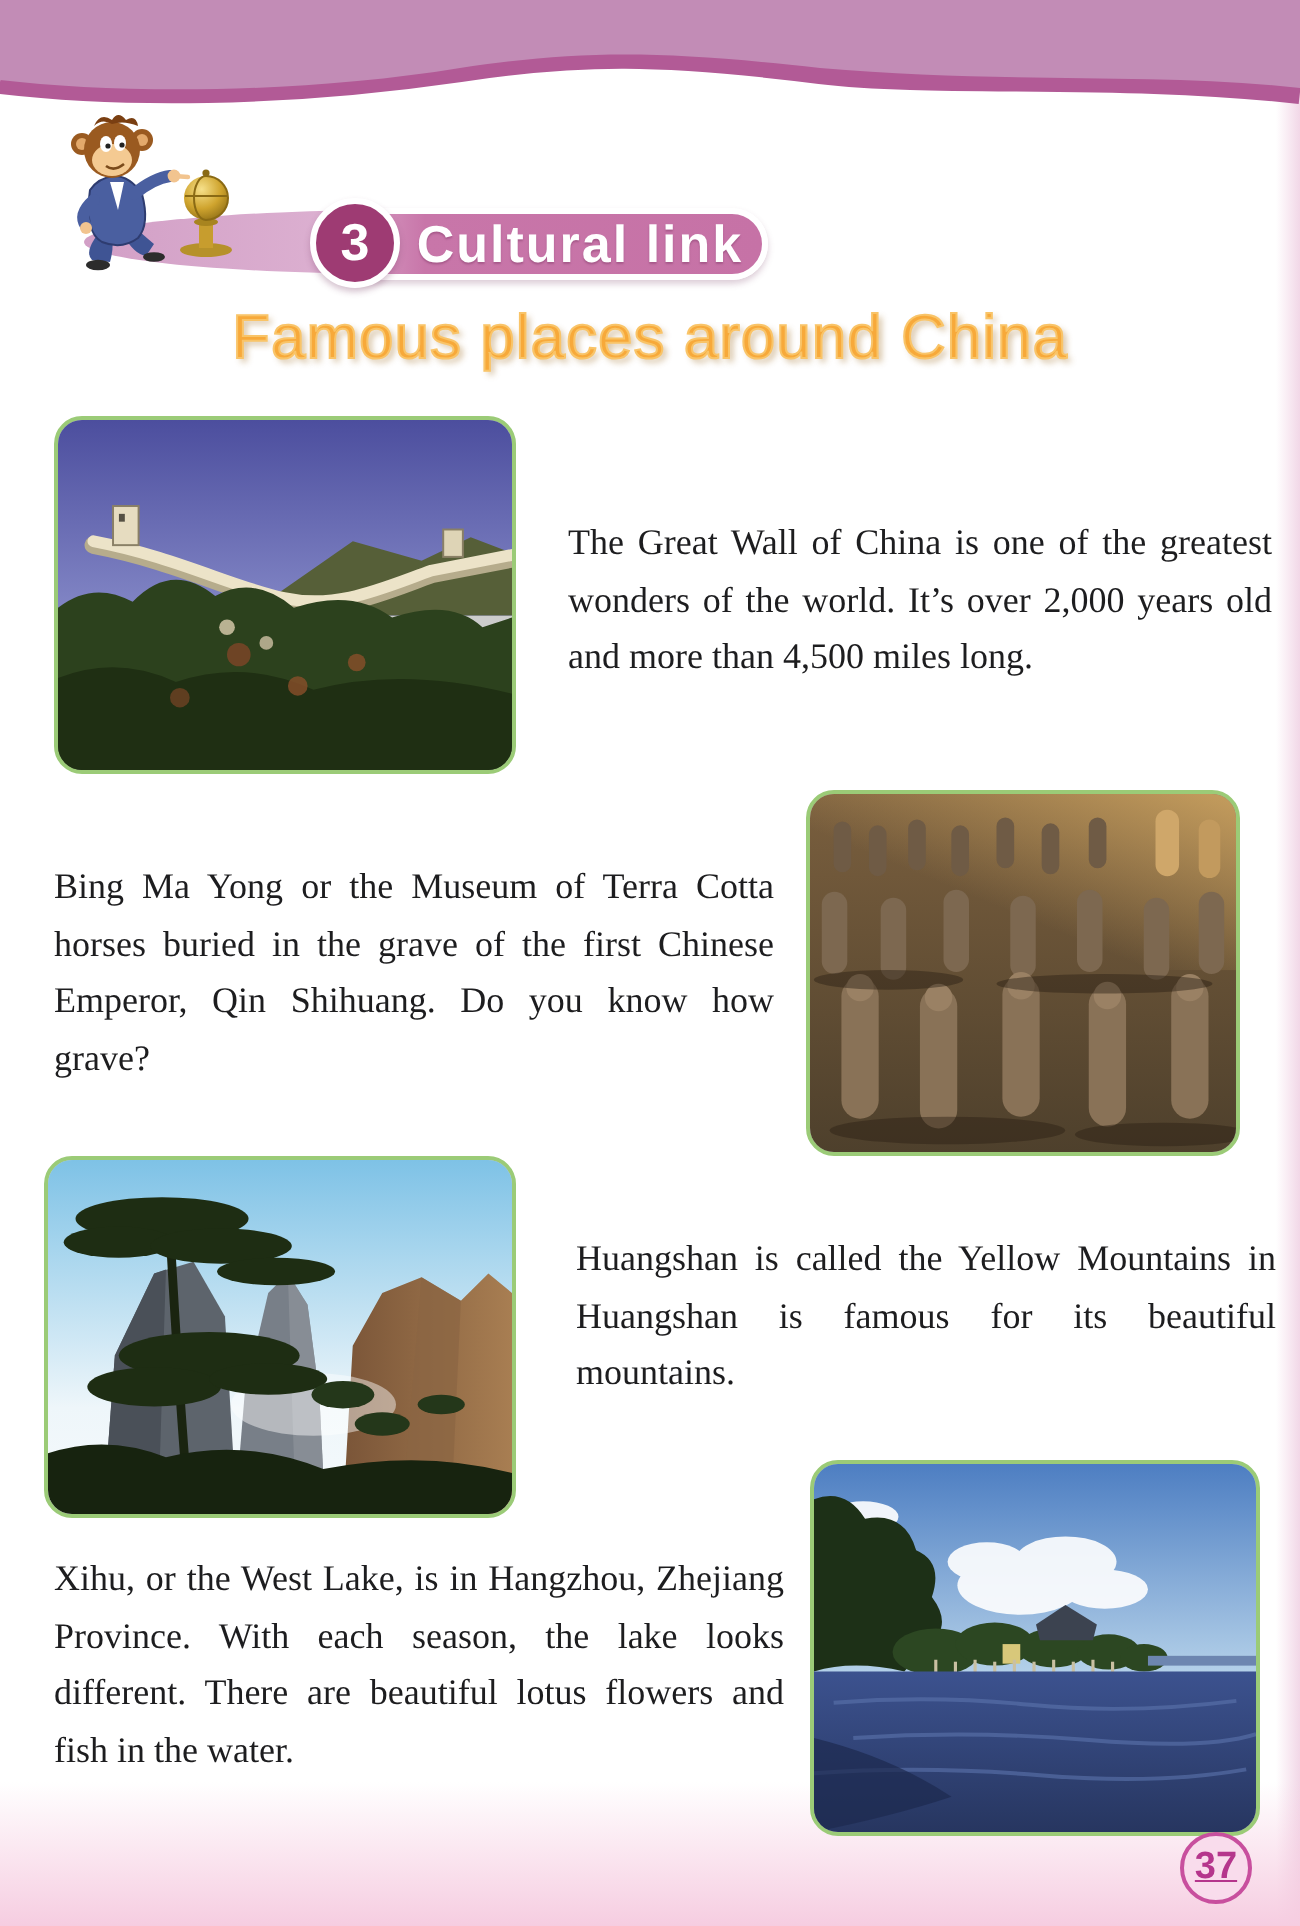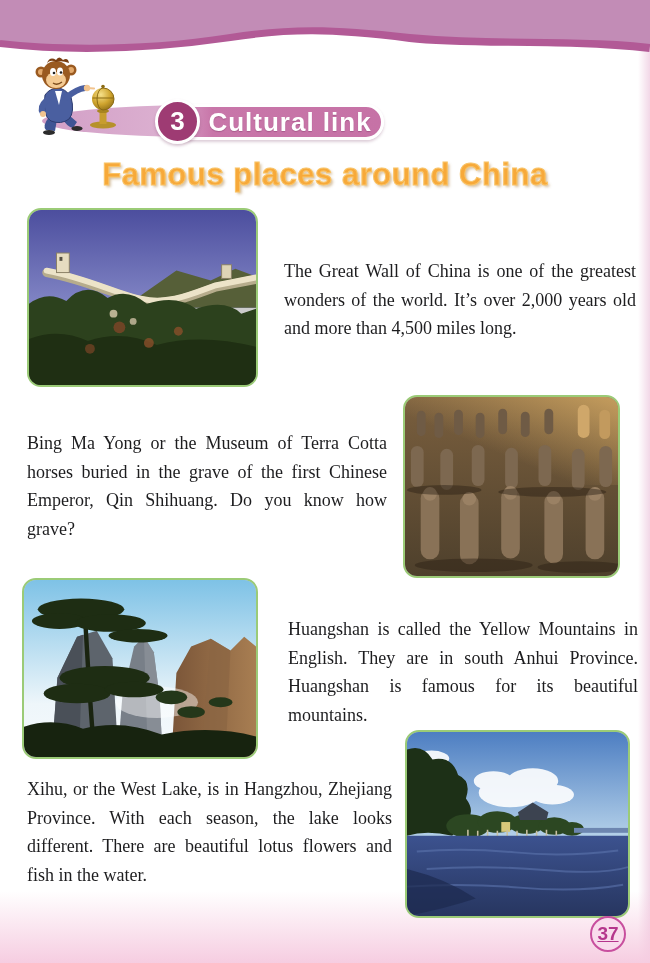--- a/index.html
+++ b/index.html
@@ -42,22 +42,22 @@
   }
   .unit-circle {
     position:absolute; left:155px; top:99px; width:45px; height:45px; z-index:6;
     border-radius:50%; border:3px solid #ffffff; background:#9e3b73;
     display:flex; align-items:center; justify-content:center;
     color:#fff; font-weight:bold; font-size:26px;
     box-shadow:0 2px 3px rgba(120,60,100,.3);
   }
   
   .page-title {
-    position:absolute; left:0; right:0; top:157px; z-index:3;
-    text-align:center; font-weight:bold; font-size:31px; letter-spacing:.5px;
+    position:absolute; left:0; right:0; top:151px; z-index:3;
+    text-align:center; font-weight:normal; font-size:31px; letter-spacing:.5px;
     color:#f7a93a; -webkit-text-stroke:1px #f9c468;
     text-shadow:2px 2px 3px rgba(160,110,40,.45);
   }
   
   .photo {
     position:absolute; border:2px solid #9bcb77; border-radius:14px;
     overflow:hidden; background:#ccc; z-index:3;
   }
   .photo svg { display:block; width:100%; height:100%; }
   #photo-great-wall { left:27px;  top:208px; width:231px; height:179px; }
@@ -284,21 +284,20 @@
       <g fill="#24371a">
         <ellipse cx="150" cy="120" rx="16" ry="7"></ellipse>
           <ellipse cx="170" cy="135" rx="14" ry="6"></ellipse>
         <ellipse cx="200" cy="125" rx="12" ry="5"></ellipse>
       </g>
     </svg>
   </div>
 
   <div class="para" id="para-huangshan">
       <div class="tline just">Huangshan is called the Yellow Mountains in</div>
-      <div class="tline just">English. They are in south Anhui Province.</div>
       <div class="tline just">Huangshan is famous for its beautiful</div>
       <div class="tline">mountains.</div>
     </div>
 
   <div class="para" id="para-west-lake">
       <div class="tline just">Xihu, or the West Lake, is in Hangzhou, Zhejiang</div>
       <div class="tline just">Province. With each season, the lake looks</div>
       <div class="tline just">different. There are beautiful lotus flowers and</div>
       <div class="tline">fish in the water.</div>
     </div>

